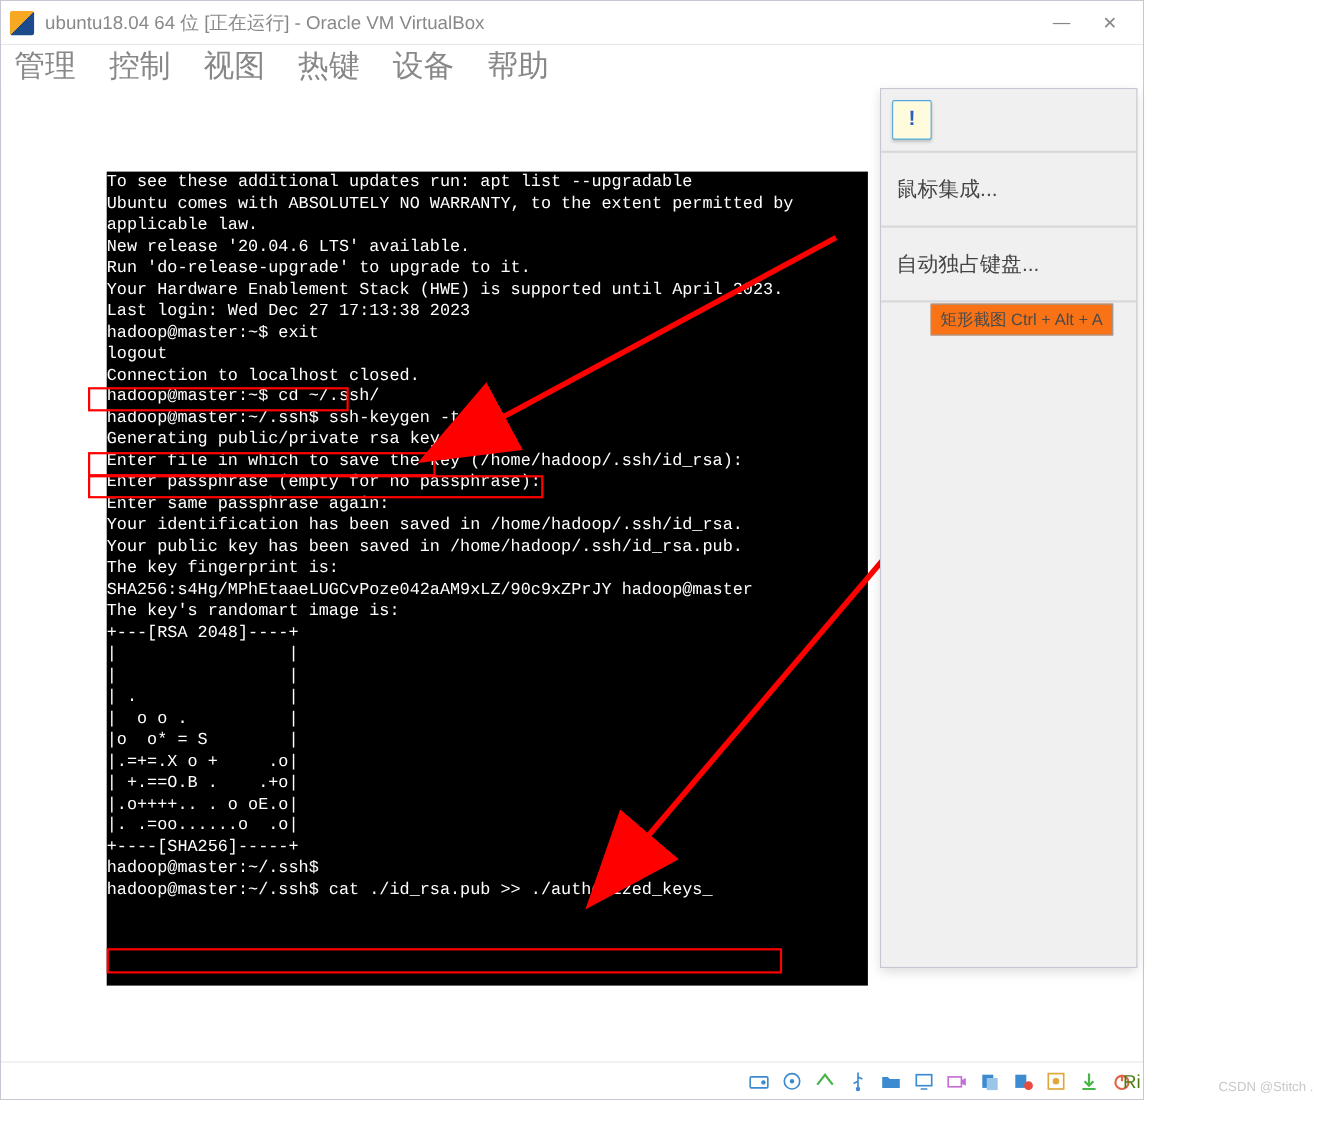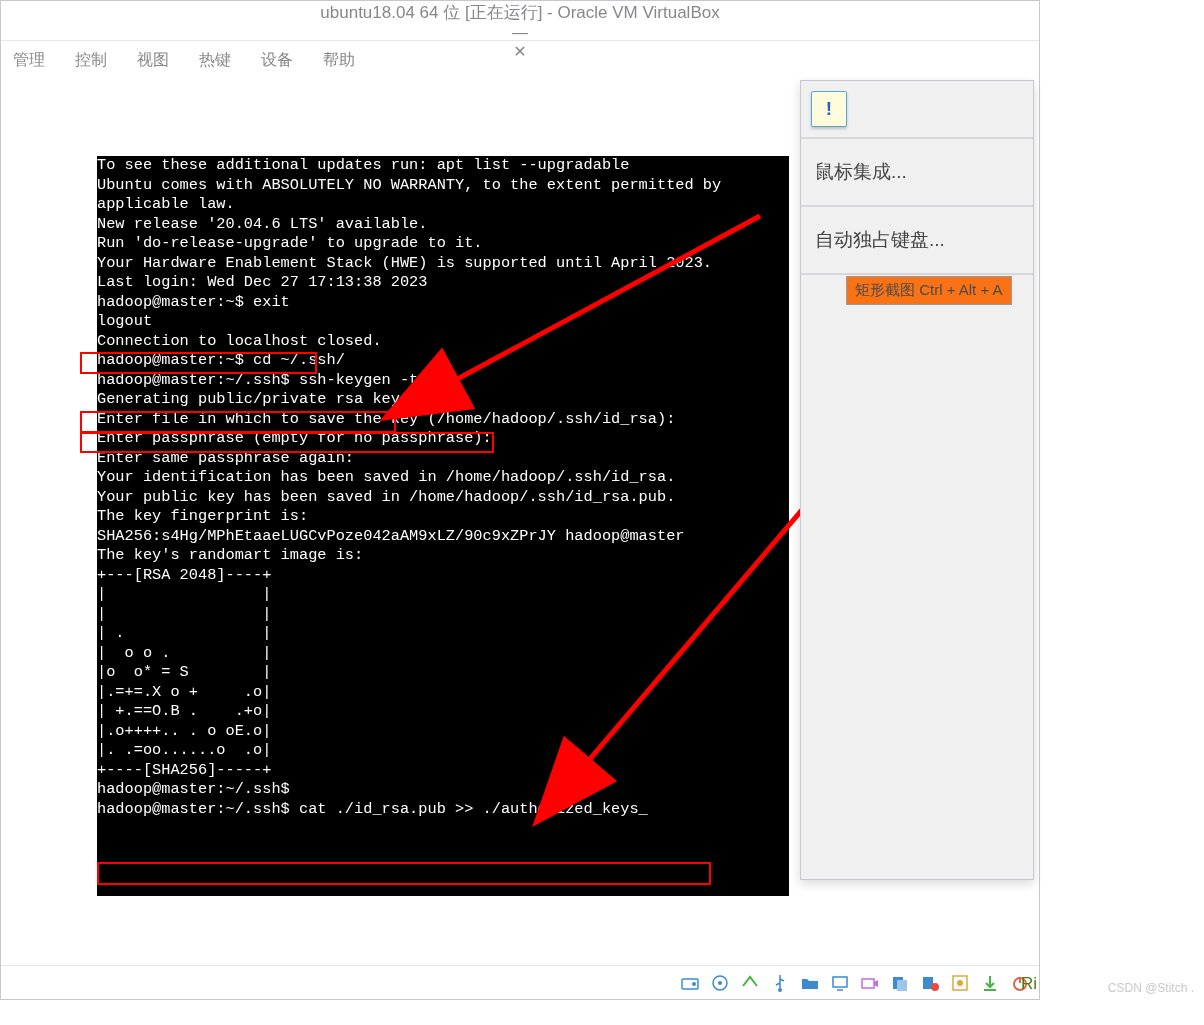--- a/index.html
+++ b/index.html
@@ -18,21 +18,20 @@
     background: #fff;
     border: 1px solid #c7c7d1;
   }
   .titlebar {
     height: 40px;
     background: #fff;
     display: flex;
     align-items: center;
     padding: 0 8px;
     border-bottom: 1px solid #e6e6ea;
-    flex-direction: column;
   }
   .titlebar .vb-icon {
     width: 22px; height: 22px;
     margin-right: 10px;
     background: linear-gradient(135deg,#f7a823 0%,#f7a823 50%,#1c4b8b 50%,#1c4b8b 100%);
     border-radius: 2px;
   }
   .titlebar .title-text {
     color: #888;
     font-size: 17px;
@@ -43,21 +42,21 @@
     display: flex; align-items: center; justify-content: center;
     color: #888; font-size: 16px;
   }
   .menubar {
     height: 38px;
     display: flex;
     align-items: center;
     padding: 0 12px;
     gap: 30px;
     color: #888;
-    font-size: 16px;
+    font-size: 28px;
     background: #fff;
     font-family: Liberation Serif, serif;
   }
   .menubar span { cursor: default; }
   .terminal {
     position: absolute;
     left: 96px; top: 155px;
     width: 692px;
     height: 740px;
     background: #000;

